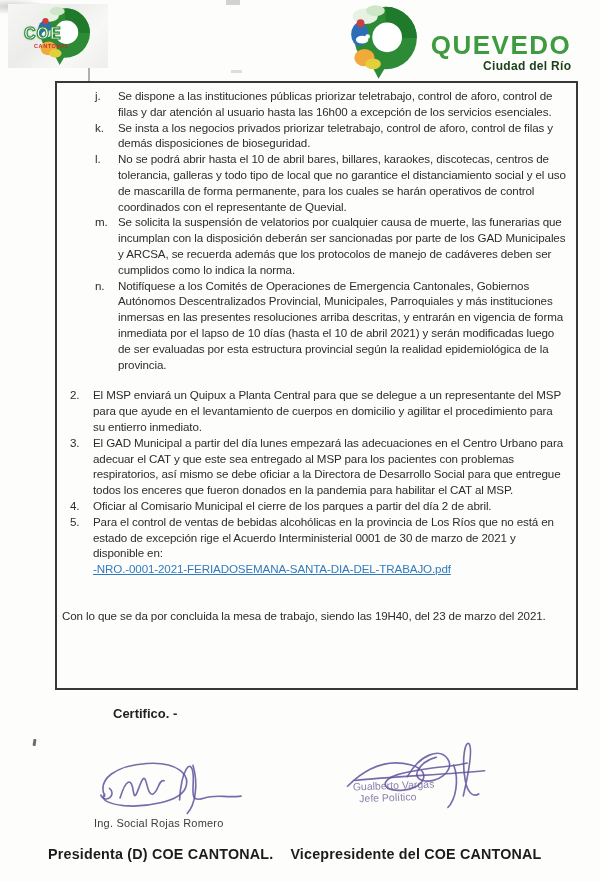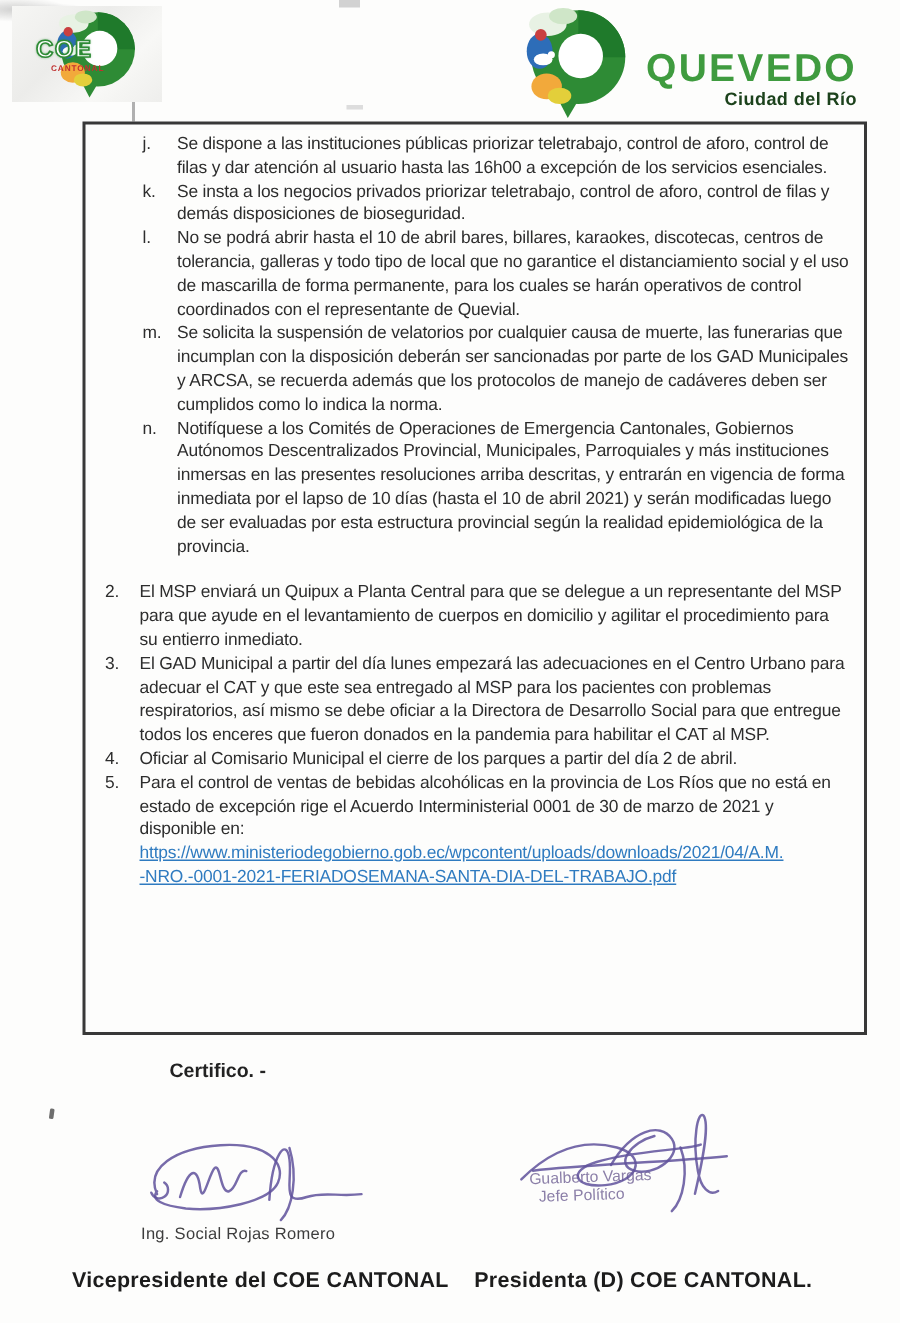--- a/index.html
+++ b/index.html
@@ -183,27 +183,27 @@
       </div>
       <div class="li">
         <span class="mk">4.</span>
         <span class="tx">Oficiar al Comisario Municipal el cierre de los parques a partir del día 2 de abril.</span>
       </div>
       <div class="li">
         <span class="mk">5.</span>
         <span class="tx">
           <span>Para el control de ventas de bebidas alcohólicas en la provincia de Los Ríos que no está en estado de excepción rige el Acuerdo Interministerial 0001 de 30 de marzo de 2021 y disponible en:</span>
           <a class="doclink">
-            <span class="lk">https://www.ministeriodegobierno.gob.ec/wpcontent/uploads/downloads/2021/04/A.M.</span>
             <span class="lk">-NRO.-0001-2021-FERIADOSEMANA-SANTA-DIA-DEL-TRABAJO.pdf</span>
           </a>
         </span>
       </div>
     </div>
 
+    <div class="closing">Con lo que se da por concluida la mesa de trabajo, siendo las 19H40, del 23 de marzo del 2021.</div>
   </div>
 
   <div class="certify">Certifico. -</div>
 
   <svg class="sig sig-left" viewBox="0 0 170 75" aria-hidden="true">
     <path d="M14,47 a6,6 0 1 0 9,-7"></path>
     <path d="M18,48 C10,30 30,16 62,14 C94,12 108,26 102,40 C96,54 60,60 38,58 C22,56 13,52 18,46"></path>
     <path d="M34,50 C40,30 46,28 48,44 C50,56 54,34 58,30 C62,26 62,48 68,46 C74,44 74,30 80,32"></path>
     <path d="M96,52 C98,20 108,8 110,24 C112,40 104,56 122,50 C134,46 144,50 160,48"></path>
     <path d="M110,16 C116,36 112,58 104,66"></path>
@@ -216,17 +216,17 @@
   </div>
   <svg class="sig sig-right" viewBox="0 0 160 85" aria-hidden="true">
     <path d="M8,50 C30,28 52,22 74,28 C96,34 88,52 66,54 C44,56 40,44 60,38 C86,30 120,30 132,26"></path>
     <path d="M70,40 C84,16 104,10 112,22 C120,34 100,48 86,44 C72,40 84,24 100,20"></path>
     <path d="M128,60 C134,34 138,12 134,6 C130,2 126,22 130,44 C132,56 138,62 144,58"></path>
     <path d="M16,44 C50,40 110,38 150,34"></path>
     <path d="M118,28 C124,44 120,64 112,72"></path>
   </svg>
 
   <div class="footer-line">
+    <span>Presidenta (D) COE CANTONAL.</span>
     <span>Vicepresidente del COE CANTONAL</span>
-    <span>Presidenta (D) COE CANTONAL.</span>
   </div>
 
 </div>
 
 </body></html>

